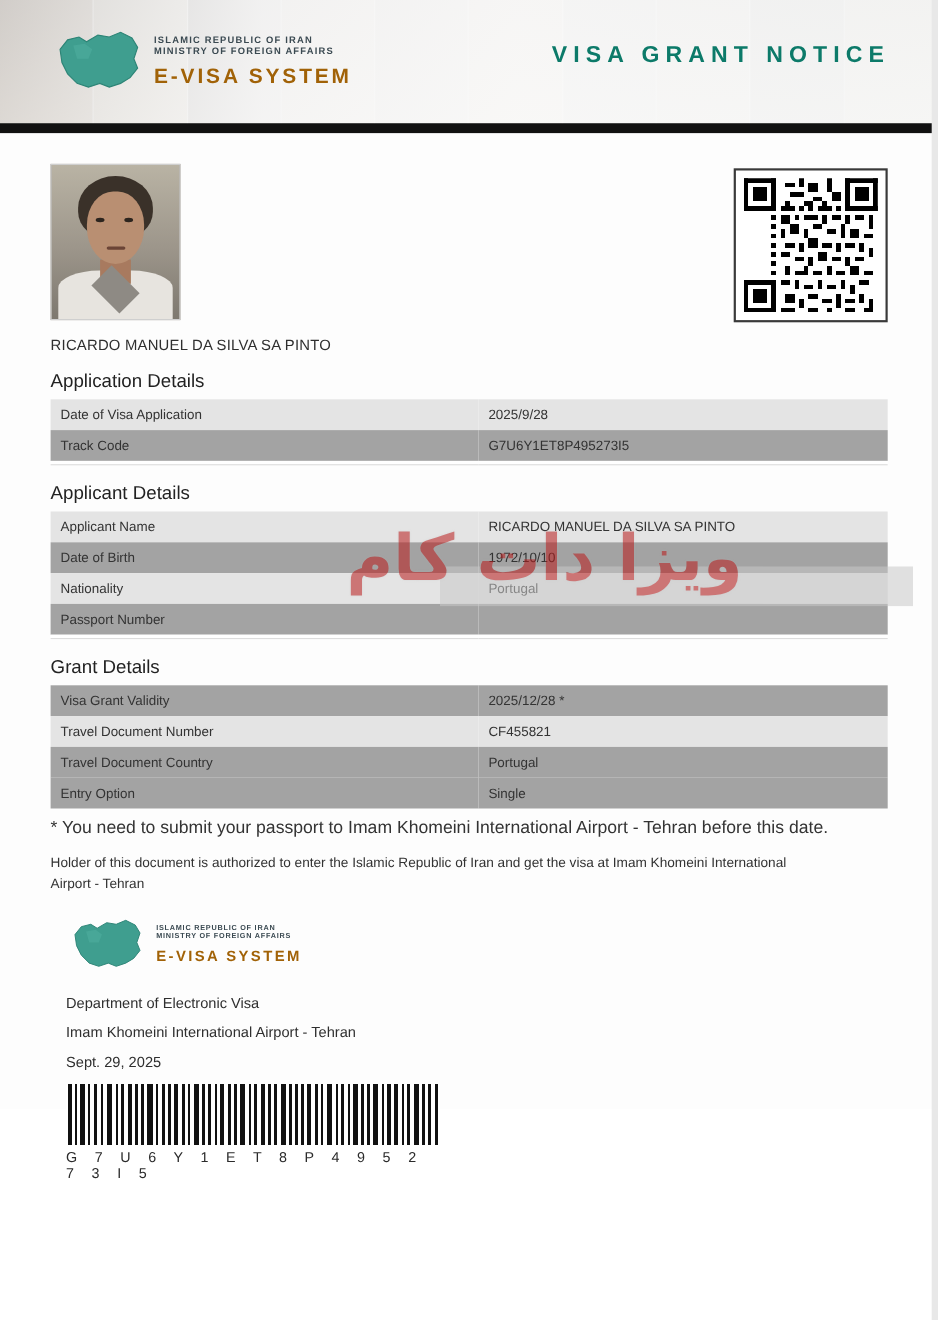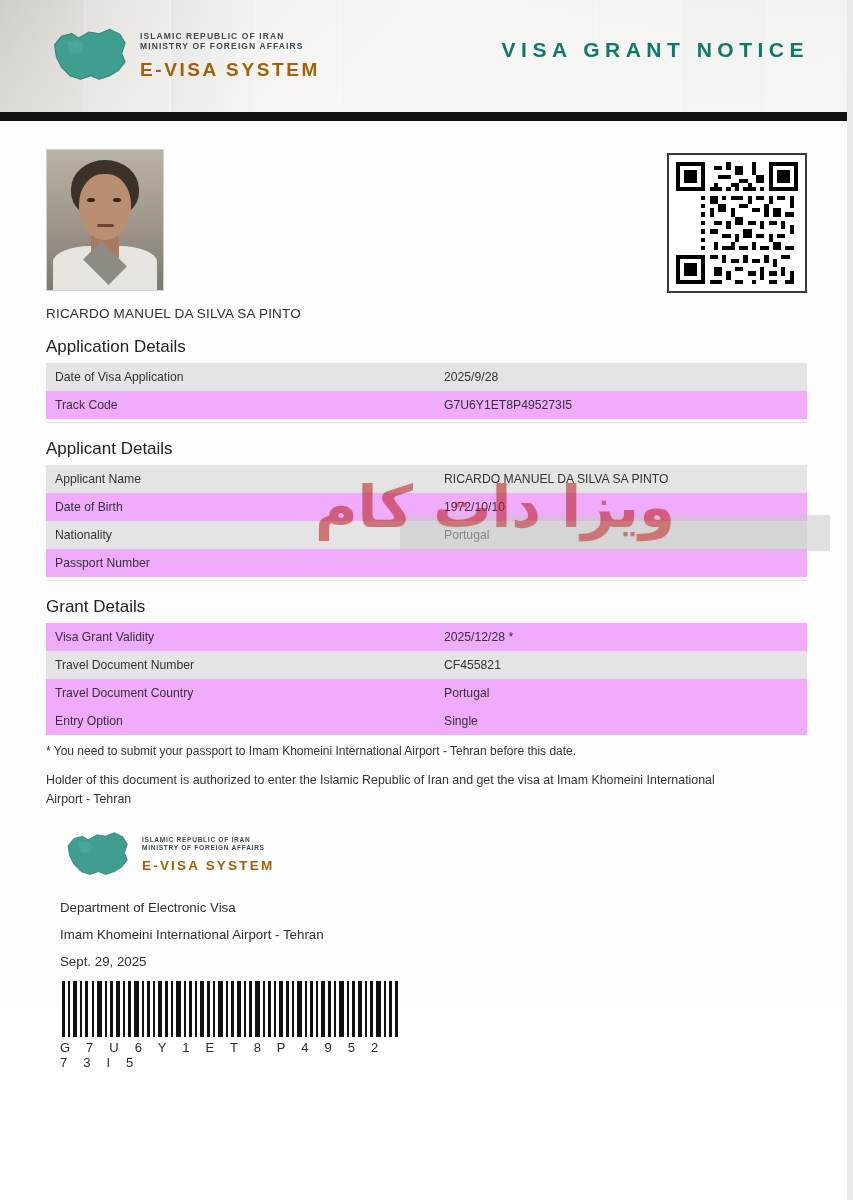--- a/index.html
+++ b/index.html
@@ -219,38 +219,38 @@
   }
   table.detail td {
     padding: 7px 10px 7px 9px;
     vertical-align: middle;
     color: #333333;
   }
   table.detail tr.shaded td {
     background: #e4e4e4;
   }
   table.detail tr.plain td {
-    background: #f0abfc;
+    background: #a3a3a3;
   }
   td.label {
     width: 370px;
   }
   td.value {
     color: #2e2e2e;
     margin-top: 48px;
   }
   tr.sep td {
     background: #ffffff;
     height: 3px;
     padding: 0;
     border-bottom: 1px solid #dddddd;
   }
 
   .footnote {
-    font-size: 12px;
+    font-size: 16px;
     color: #333333;
     margin-top: 9px;
   }
   .auth-text {
     font-size: 12.4px;
     color: #333333;
     margin-top: 13px;
     line-height: 1.5;
     max-width: 690px;
   }

